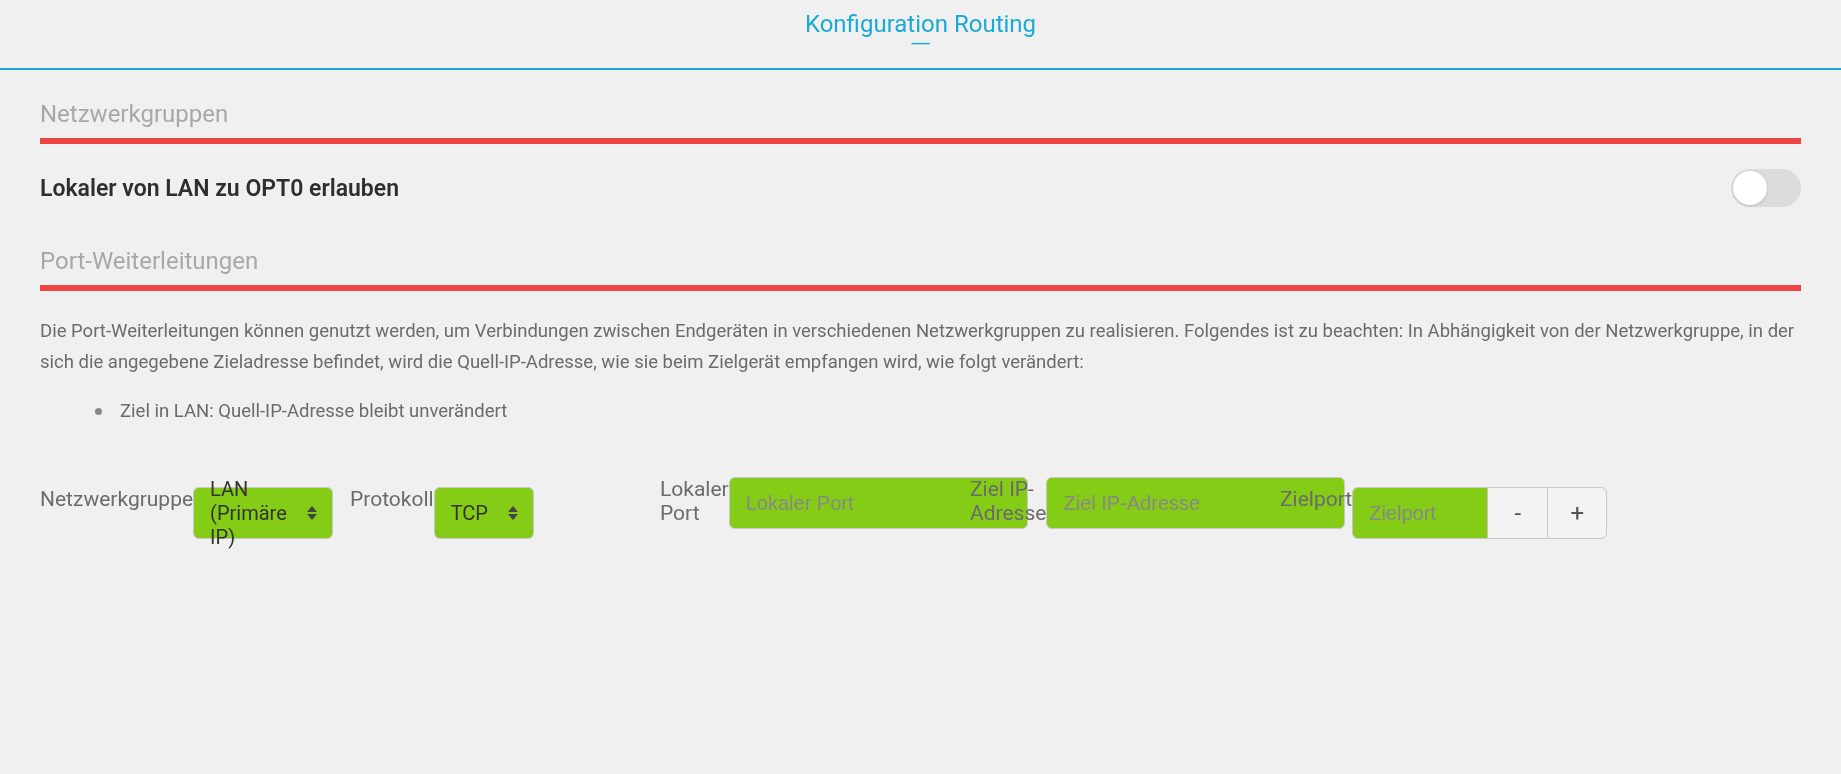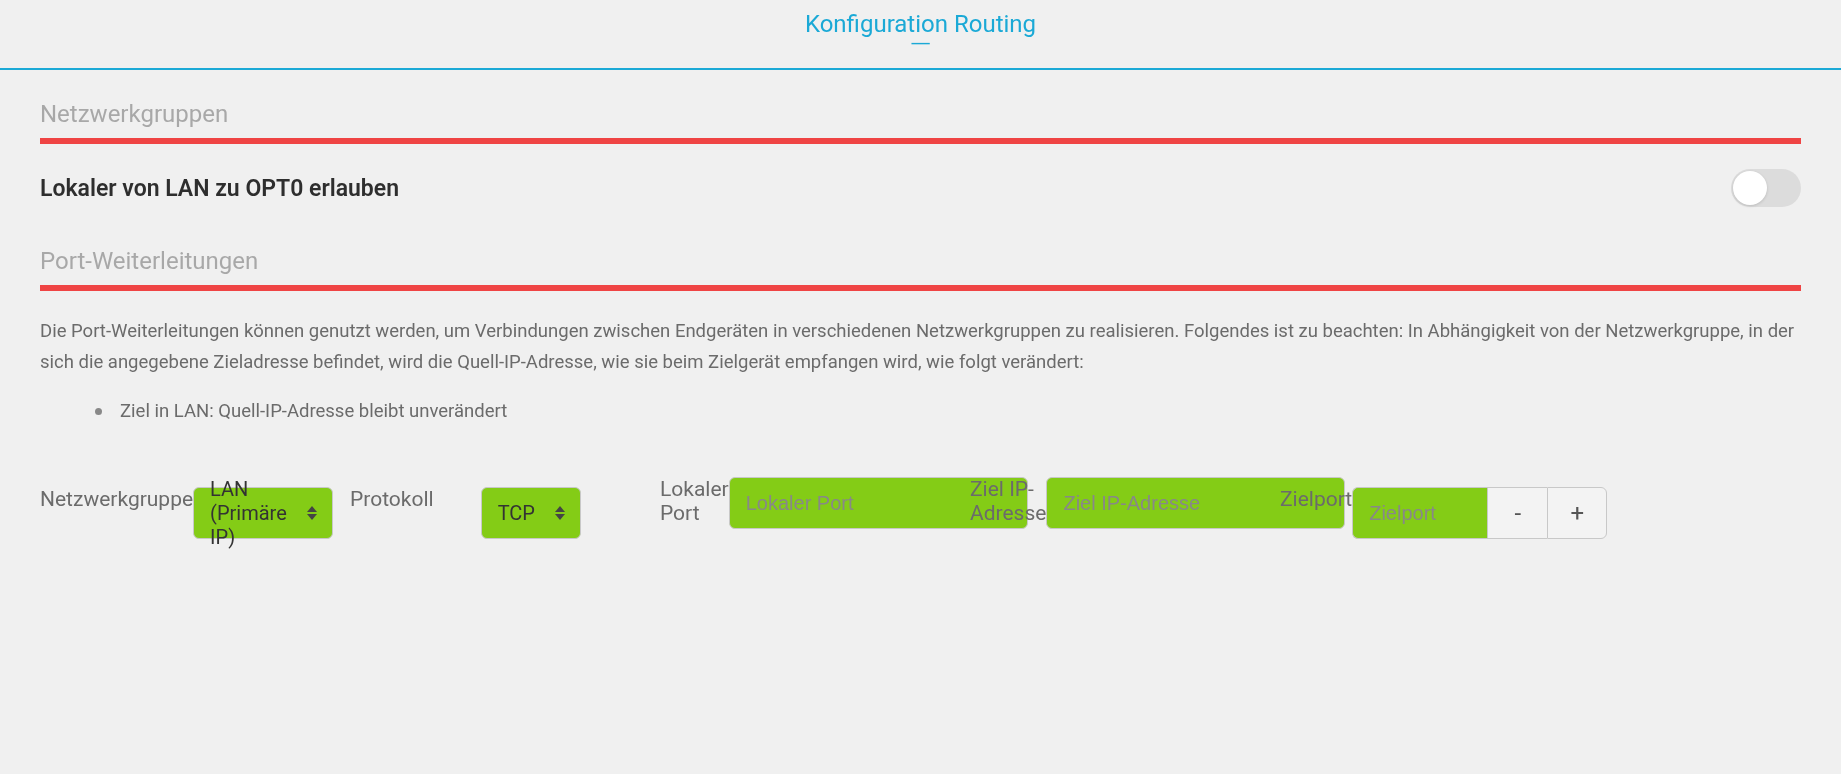--- a/index.html
+++ b/index.html
@@ -168,21 +168,21 @@
       font-size: 24px;
       color: #555;
       cursor: pointer;
       display: flex;
       align-items: center;
       justify-content: center;
     }
     .btn-square.minus { border-right: none; border-radius: 0; }
     .btn-square.plus { border-radius: 0 6px 6px 0; }
     .col-netz { width: 280px; }
-    .col-proto { width: 280px; gap: 47px; }
+    .col-proto { width: 280px; }
     .col-local { width: 280px; }
     .col-ziel { width: 280px; }
   </style>
 </head>
 <body>
 
 <div class="panel">
 
   <div class="panel-header">
     <div class="panel-title">Konfiguration Routing</div>

